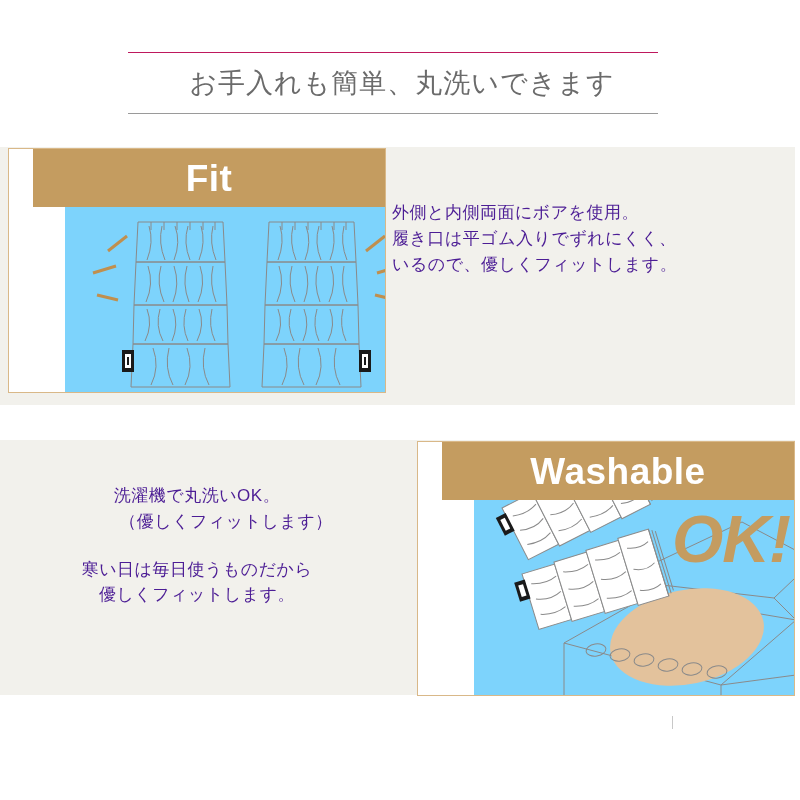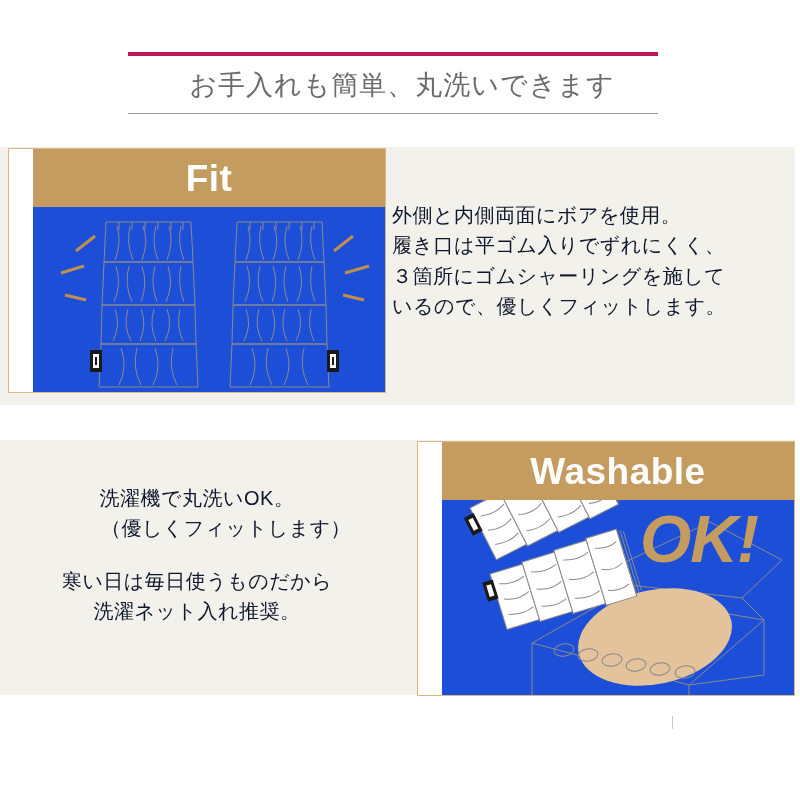--- a/index.html
+++ b/index.html
@@ -15,21 +15,21 @@
     font-family: "Liberation Sans", sans-serif;
   }
 
   
   #page-heading {
     position: absolute;
     left: 128px;
     top: 52px;
     width: 530px;
     height: 62px;
-    border-top: 4px solid #be185d;
+    border-top: 1px solid #be185d;
     border-bottom: 1px solid #9a9a9a;
     box-sizing: border-box;
     display: flex;
     align-items: center;
     justify-content: center;
   }
   #page-heading .heading-text {
     font-size: 27px;
     color: #6b6b6b;
     letter-spacing: 1px;
@@ -63,22 +63,23 @@
   }
   .panel-header .panel-title {
     color: #ffffff;
     font-size: 37px;
     font-weight: bold;
     letter-spacing: 0.5px;
     line-height: 1;
   }
   .panel-body {
     position: relative;
-    background: #1d4ed8;
+    background: #7dd3fc;
     overflow: hidden;
+    margin-left: 32px;
   }
 
   #panel-fit {
     left: 8px;
     top: 148px;
     width: 378px;
     height: 245px;
     padding-left: 24px;
   }
   #panel-fit .panel-body { height: 185px; }
@@ -88,22 +89,22 @@
     top: 441px;
     width: 378px;
     height: 255px;
     padding-left: 24px;
   }
   #panel-wash .panel-body { height: 195px; }
 
   
   .desc-block {
     position: absolute;
-    color: #0f172a;
-    font-size: 20px;
+    color: #4c1d95;
+    font-size: 17px;
     line-height: 1.52;
     letter-spacing: 0.5px;
   }
   #fit-desc {
     left: 392px;
     top: 200px;
     width: 400px;
   }
   #wash-desc {
     left: 2px;
@@ -227,32 +228,31 @@
         <line x1="336" y1="59" x2="312" y2="66"></line>
         <line x1="331" y1="93" x2="310" y2="88"></line>
       </g>
     </svg>
   </div>
 </div>
 
 <div class="desc-block" id="fit-desc">
   <div class="desc-line">外側と内側両面にボアを使用。</div>
   <div class="desc-line">履き口は平ゴム入りでずれにくく、</div>
-  <div class="desc-line">３箇所にゴムシャーリングを施して</div>
   <div class="desc-line">いるので、優しくフィットします。</div>
 </div>
 
 <div class="band" id="band-wash"></div>
 
 <div class="desc-block" id="wash-desc">
   <div class="desc-line">洗濯機で丸洗いOK。</div>
   <div class="desc-line indent">（優しくフィットします）</div>
   <div class="desc-gap"></div>
   <div class="desc-line">寒い日は毎日使うものだから</div>
-  <div class="desc-line">洗濯ネット入れ推奨。</div>
+  <div class="desc-line">優しくフィットします。</div>
 </div>
 
 <div class="panel" id="panel-wash">
   <div class="panel-header">
     <span class="panel-title">Washable</span>
   </div>
   <div class="panel-body">
     <svg width="376" height="195" viewBox="0 0 376 195">
 
       <g fill="none" stroke="#8a8a8a" stroke-width="1">

